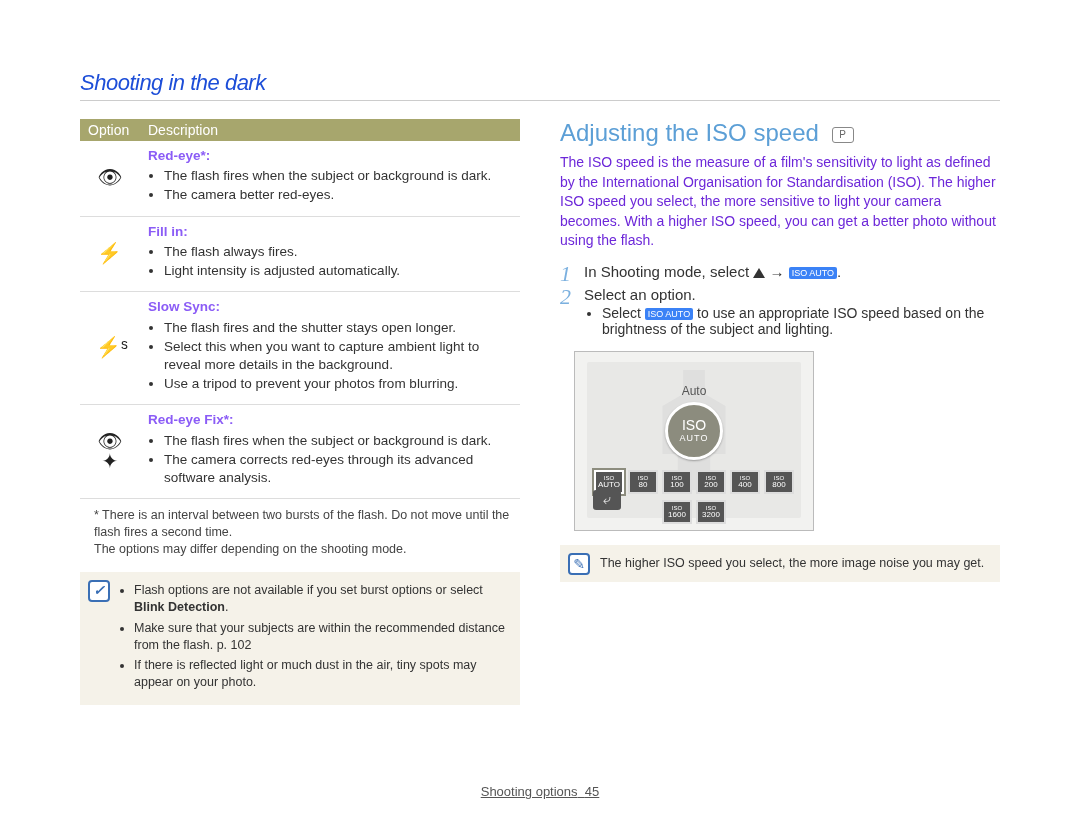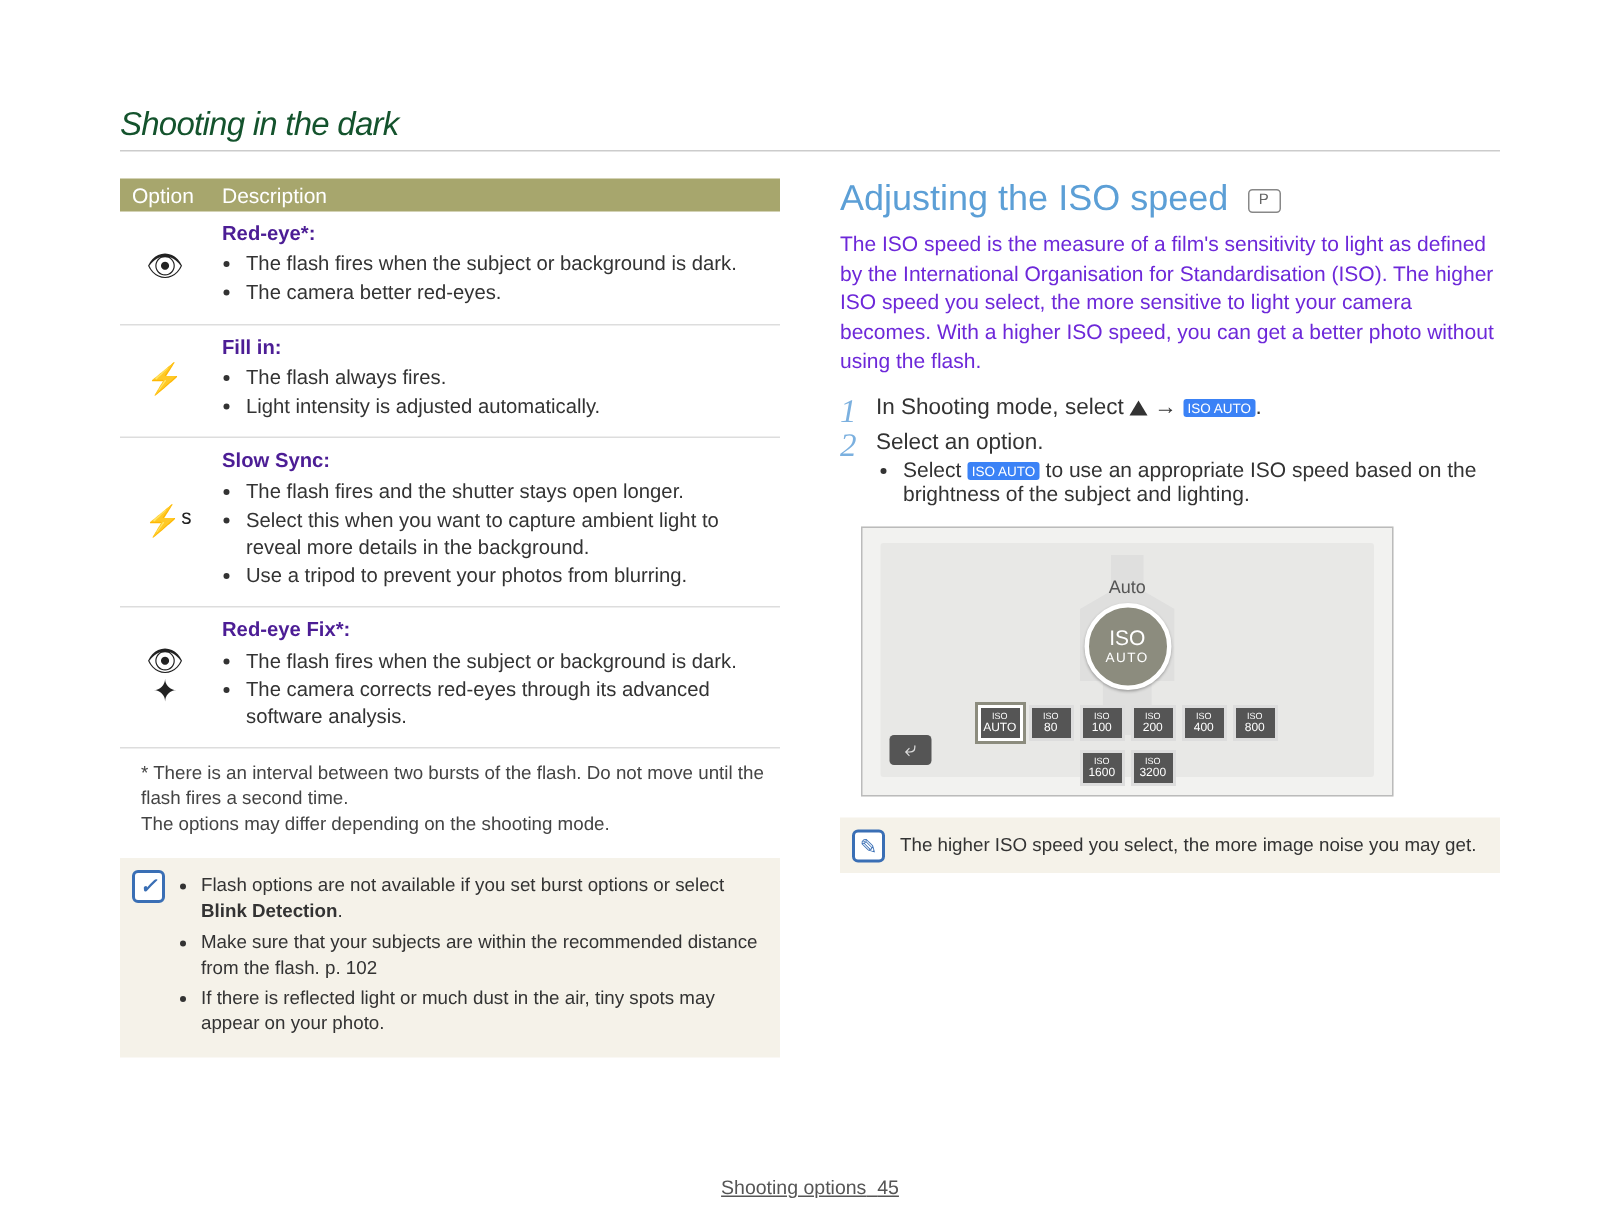--- a/index.html
+++ b/index.html
@@ -7,21 +7,21 @@
     font-family: Arial, Helvetica, sans-serif;
     background: #fff;
     color: #333;
     width: 1080px;
     height: 815px;
     padding: 70px 80px 20px 80px;
     font-size: 14px;
     position: relative;
   }
   .breadcrumb {
-    color: #14532d;
+    color: #1d4ed8;
     font-size: 22px;
     font-weight: 300;
     font-style: italic;
     margin-bottom: 4px;
     letter-spacing: -0.5px;
   }
   hr.topline {
     border: none;
     border-top: 1px solid #ccc;
     margin-bottom: 18px;
@@ -53,21 +53,21 @@
     vertical-align: middle;
     padding-top: 10px;
   }
   .icon-placeholder {
     display:inline-block;
     width:28px; height:20px;
     color:#222;
     font-size:20px;
     line-height:20px;
   }
-  .desc strong { font-weight: 700; color:#4c1d95; }
+  .desc strong { font-weight: 700; color:#8b5cf6; }
   .desc ul { list-style: disc; margin-left: 16px; margin-top: 2px; }
   .desc ul li { margin: 1px 0; }
   .note-below {
     font-size: 12.5px;
     color: #444;
     margin-top: 8px;
     line-height: 1.35;
     padding-left: 14px;
   }
   .infobox {
@@ -129,21 +129,21 @@
   }
   .updown {
     display:inline-block;
     width:0; height:0;
     border-left:6px solid transparent;
     border-right:6px solid transparent;
     border-bottom:10px solid #333;
     vertical-align: middle;
   }
   .screenshot {
-    width: 355px; height: 180px;
+    width: 240px; height: 180px;
     border: 1px solid #bbb;
     margin: 14px 0 14px 14px;
     background: #f2f2f0;
     position: relative;
     overflow:hidden;
   }
   .lcd {
     position:absolute;
     left:12px; top:10px; right:12px; bottom:12px;
     background:#e8e8e6;

